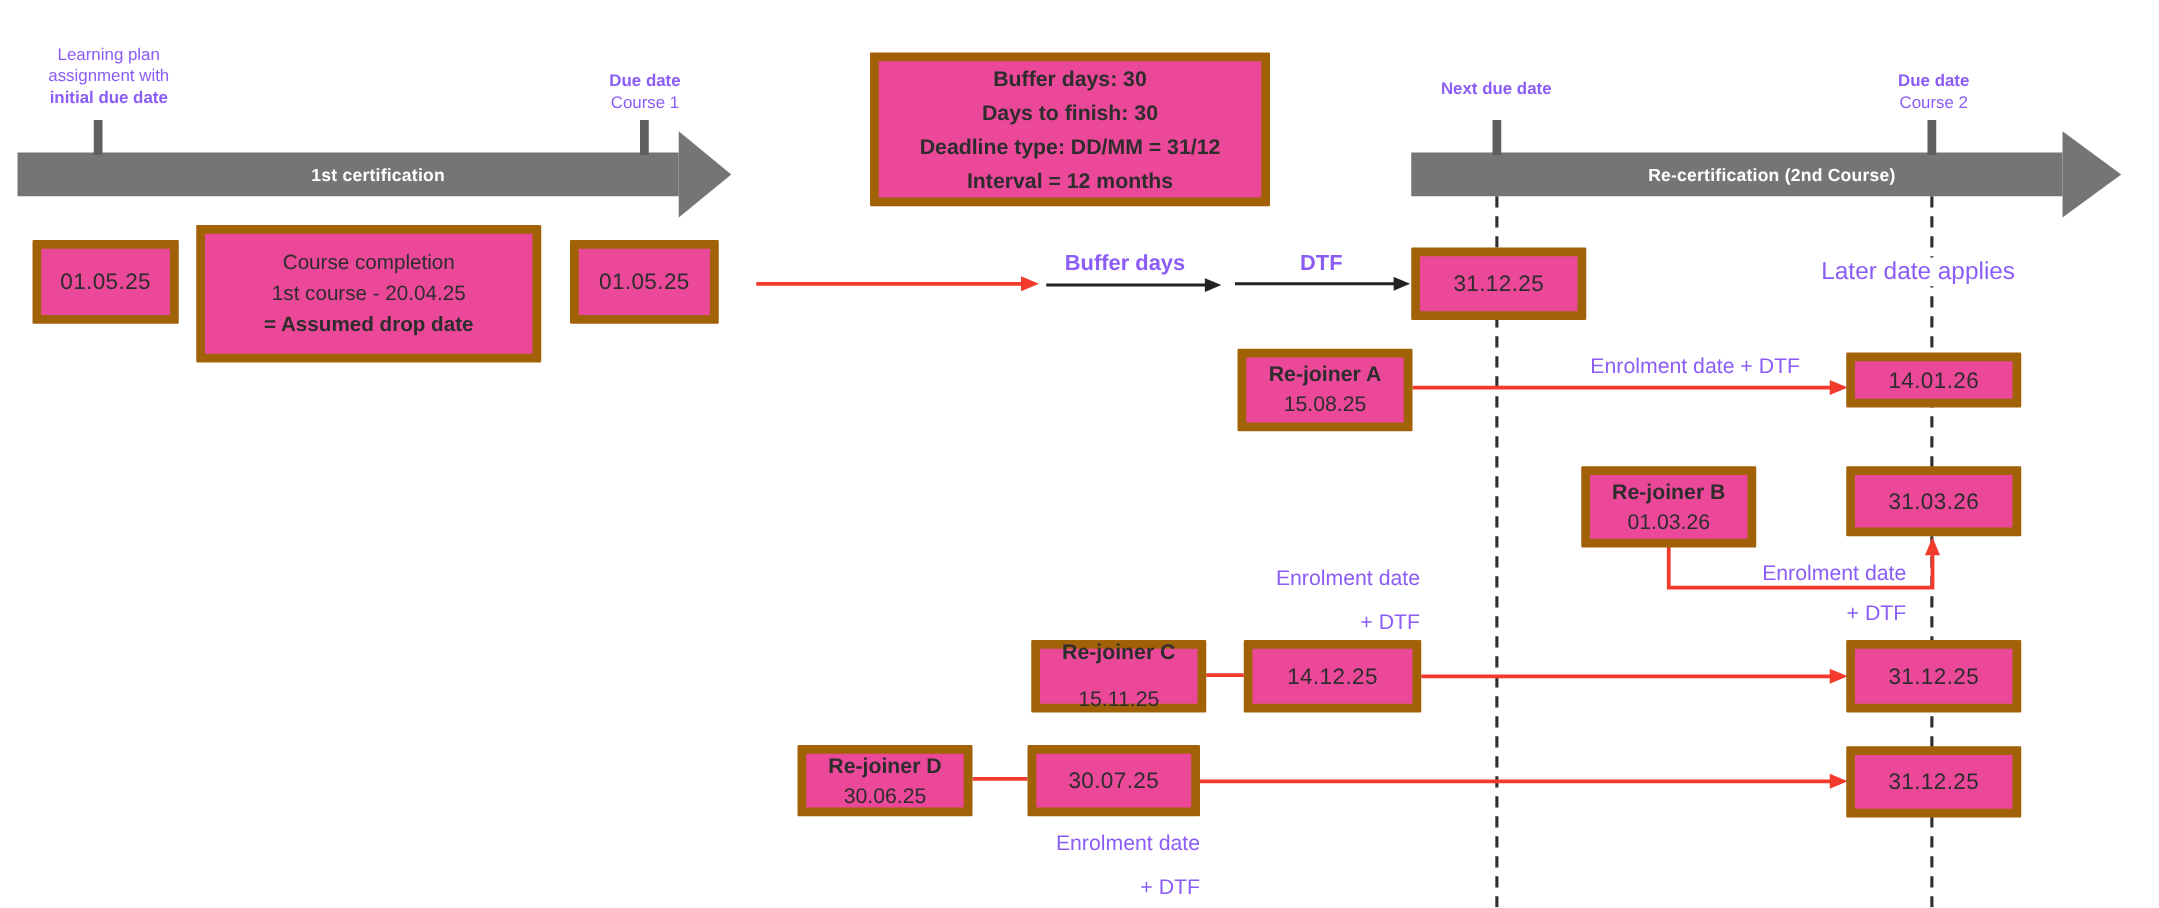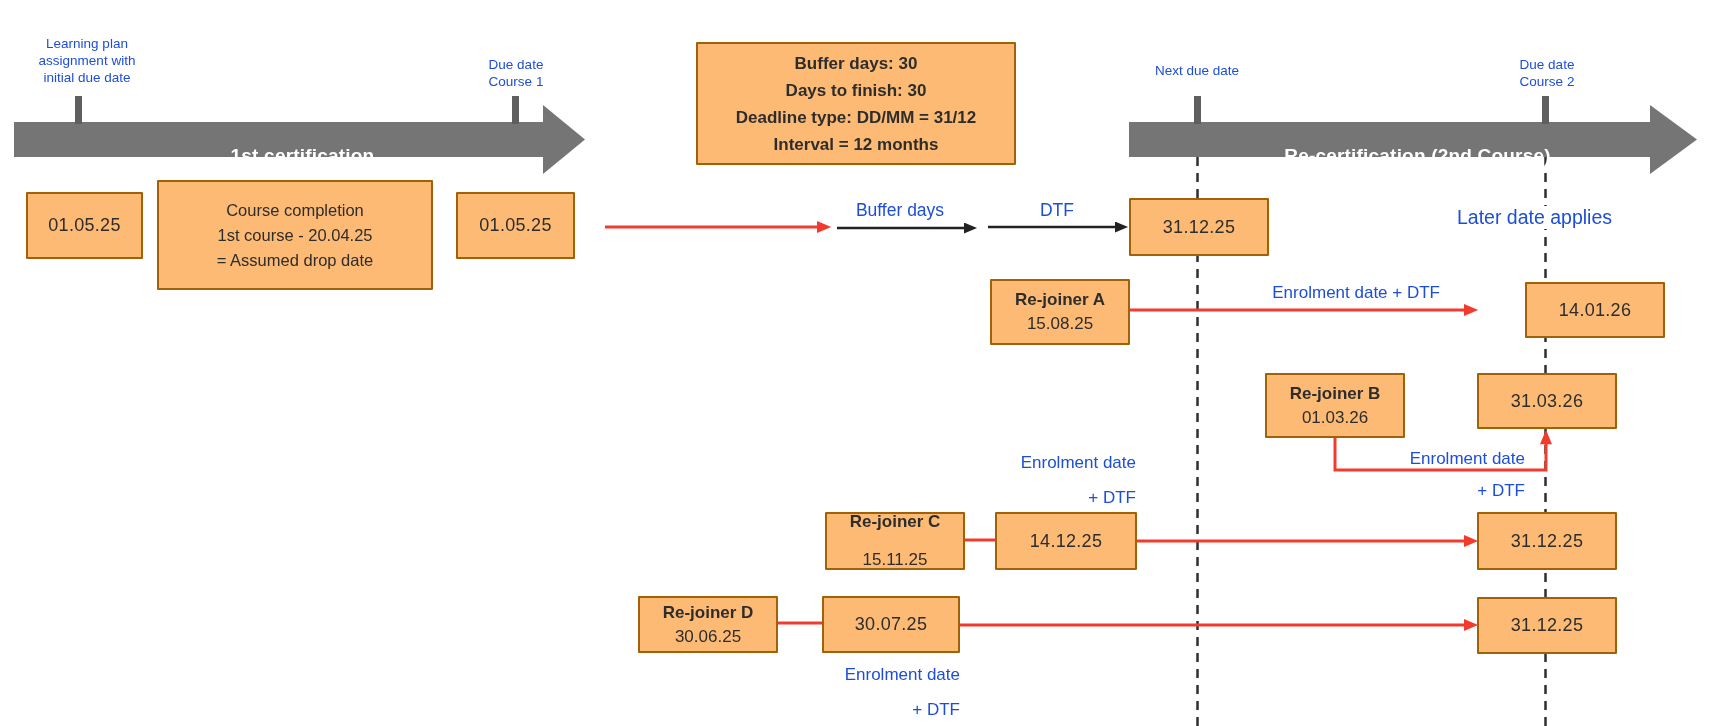--- a/index.html
+++ b/index.html
@@ -3,33 +3,33 @@
 <meta charset="utf-8">
 <style>
   html,body{margin:0;padding:0;background:#ffffff;}
   .canvas{
     position:relative;width:1727px;height:726px;background:#ffffff;
     font-family:"Liberation Sans",sans-serif;color:#2d2d2d;overflow:hidden;
   }
   .overlay{position:absolute;left:0;top:0;width:1727px;height:726px;z-index:1;}
   .box{
     position:absolute;box-sizing:border-box;z-index:2;
-    background:#fdba74;border:2px solid #a16207;border-radius:1px;
+    background:#ec4899;border:7px solid #a16207;border-radius:1px;
     display:flex;flex-direction:column;align-items:center;justify-content:center;
     text-align:left;color:#2d2d2d;
   }
   .date{font-size:18px;letter-spacing:.3px;}
   .bname{font-size:17px;font-weight:bold;line-height:24px;}
   .bdate{font-size:17px;line-height:24px;}
-  .lbl{position:absolute;z-index:3;color:#1d4ed8;}
+  .lbl{position:absolute;z-index:3;color:#8b5cf6;}
   .center{text-align:center;}
-  .bold{font-weight:normal;}
+  .bold{font-weight:bold;}
   .barlabel{
     position:absolute;z-index:2;display:flex;align-items:center;justify-content:center;
-    color:#ffffff;font-weight:bold;font-size:19px;letter-spacing:.2px;margin-top:16px;
+    color:#ffffff;font-weight:bold;font-size:14px;letter-spacing:.2px;
   }
   .smallhdr{font-size:13.5px;line-height:17px;}
   .paramline{font-size:17px;font-weight:bold;line-height:27px;}
   .complline{font-size:16.5px;line-height:25px;}
   .pathlbl{font-size:17px;line-height:20px;text-align:right;}
   .note{font-size:19.5px;background:#ffffff;padding:0 5px;}
 </style>
 </head>
 <body>
 
@@ -127,21 +127,21 @@
     <div class="date">31.12.25</div>
   </div>
 
   <div class="lbl note" style="left:1452px;top:206px;">Later date applies</div>
 
   <div class="box" style="left:990px;top:279px;width:140px;height:66px;">
     <div class="bname">Re-joiner A</div>
     <div class="bdate">15.08.25</div>
   </div>
   <div class="lbl pathlbl center" style="left:1200px;top:283px;width:240px;">Enrolment date + DTF</div>
-  <div class="box" style="left:1477px;top:282px;width:140px;height:56px;margin-left:48px;">
+  <div class="box" style="left:1477px;top:282px;width:140px;height:44px;">
     <div class="date">14.01.26</div>
   </div>
 
   <div class="box" style="left:1265px;top:373px;width:140px;height:65px;">
     <div class="bname">Re-joiner B</div>
     <div class="bdate">01.03.26</div>
   </div>
   <div class="lbl pathlbl center" style="left:1360px;top:449px;width:165px;">Enrolment date</div>
   <div class="lbl pathlbl center" style="left:1360px;top:481px;width:165px;">+ DTF</div>
   <div class="box" style="left:1477px;top:373px;width:140px;height:56px;">

